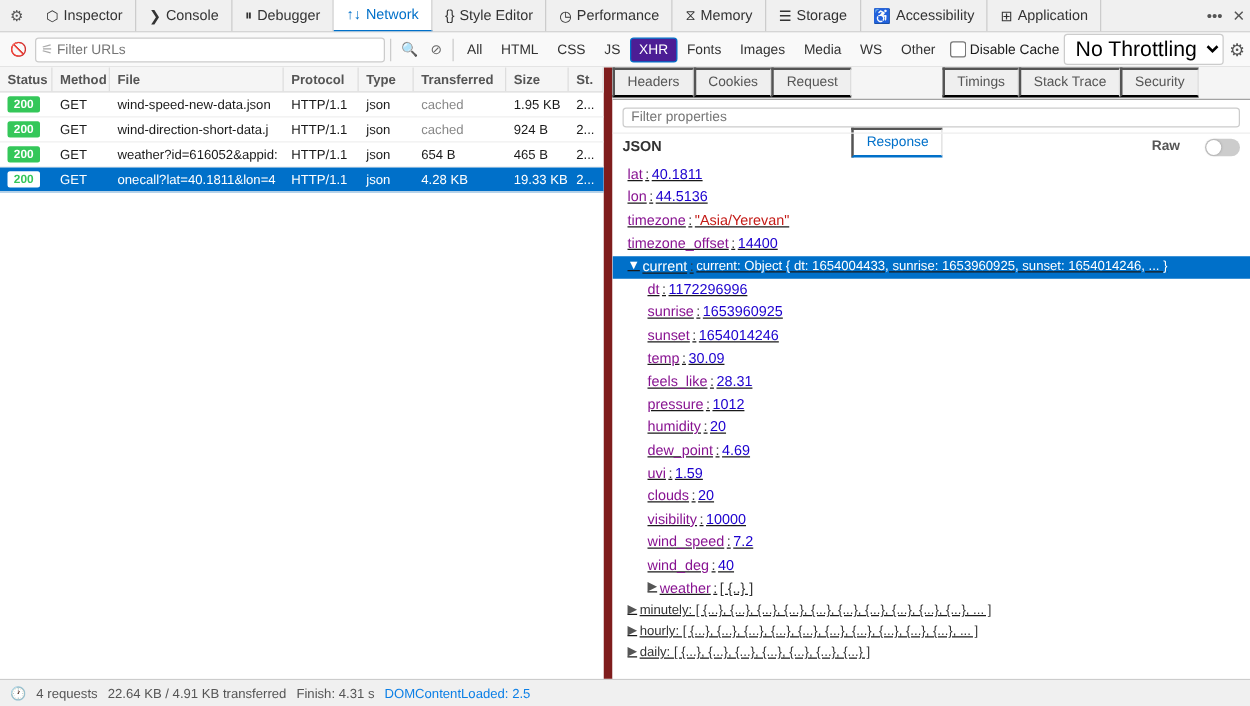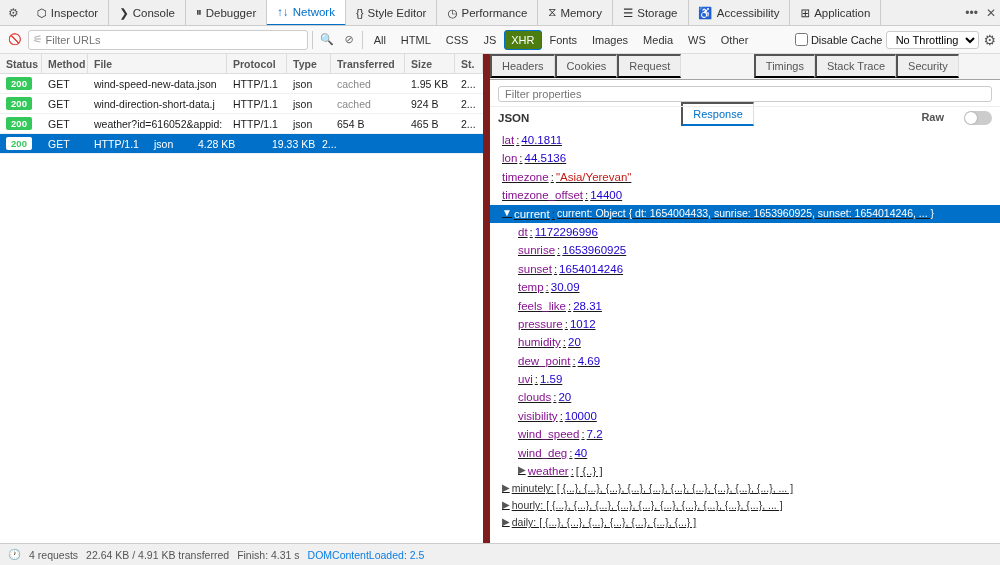--- a/index.html
+++ b/index.html
@@ -40,25 +40,25 @@
       display: flex; align-items: center; border: 1px solid #ccc; background: #fff; border-radius: 3px; padding: 1px 4px; flex: 1; max-width: 280px; height: 20px;
     }
     .filter-input {
       border: none; outline: none; font-size: 11px; width: 100%; color: #333;
     }
     .filter-separator { width: 1px; background: #ccc; height: 18px; margin: 0 2px; }
     .filter-type-btns { display: flex; align-items: center; gap: 1px; }
     .type-btn {
       background: none; border: 1px solid transparent; border-radius: 3px; cursor: pointer; padding: 1px 6px; font-size: 11px; color: #333; height: 20px;
     }
-    .type-btn.active { background: #4d7c0f; color: #fff; border-color: #0070c9; }
+    .type-btn.active { background: #4c1d95; color: #fff; border-color: #0070c9; }
     .filter-right { display: flex; align-items: center; gap: 4px; margin-left: auto; }
     .disable-cache-wrap { display: flex; align-items: center; gap: 3px; font-size: 11px; }
     .throttle-select {
-      font-size: 11px; border: 1px solid #ccc; border-radius: 3px; padding: 1px 4px; background: #fff; cursor: pointer; text-align: right;
+      font-size: 17px; border: 1px solid #ccc; border-radius: 3px; padding: 1px 4px; background: #fff; cursor: pointer;
     }
     .gear-btn { background: none; border: none; cursor: pointer; font-size: 14px; color: #555; }
 
     
     .main-content { display: flex; height: calc(565px - 26px - 28px - 22px); }
 
     
     .left-panel { width: 490px; display: flex; flex-direction: column; border-right: 7px solid #7f1d1d; background: #fff; }
     .table-header {
       display: flex; background: #f5f5f5; border-bottom: 1px solid #ddd; height: 20px; align-items: center;
@@ -285,20 +285,21 @@
         <div class="td td-transferred">654 B</div>
         <div class="td td-size">465 B</div>
         <div class="td td-st">2...</div>
       </div>
 
       <div class="table-row selected">
         <div class="td td-status">
             <span class="status-badge" style="background:#fff;color:#34c759">200</span>
           </div>
         <div class="td td-method">GET</div>
+        <div class="td td-file">onecall?lat=40.1811&amp;lon=4</div>
         <div class="td td-protocol">HTTP/1.1</div>
         <div class="td td-type">json</div>
         <div class="td td-transferred">4.28 KB</div>
         <div class="td td-size">19.33 KB</div>
         <div class="td td-st">2...</div>
       </div>
     </div>
   </div>
 
   <div class="right-panel">

